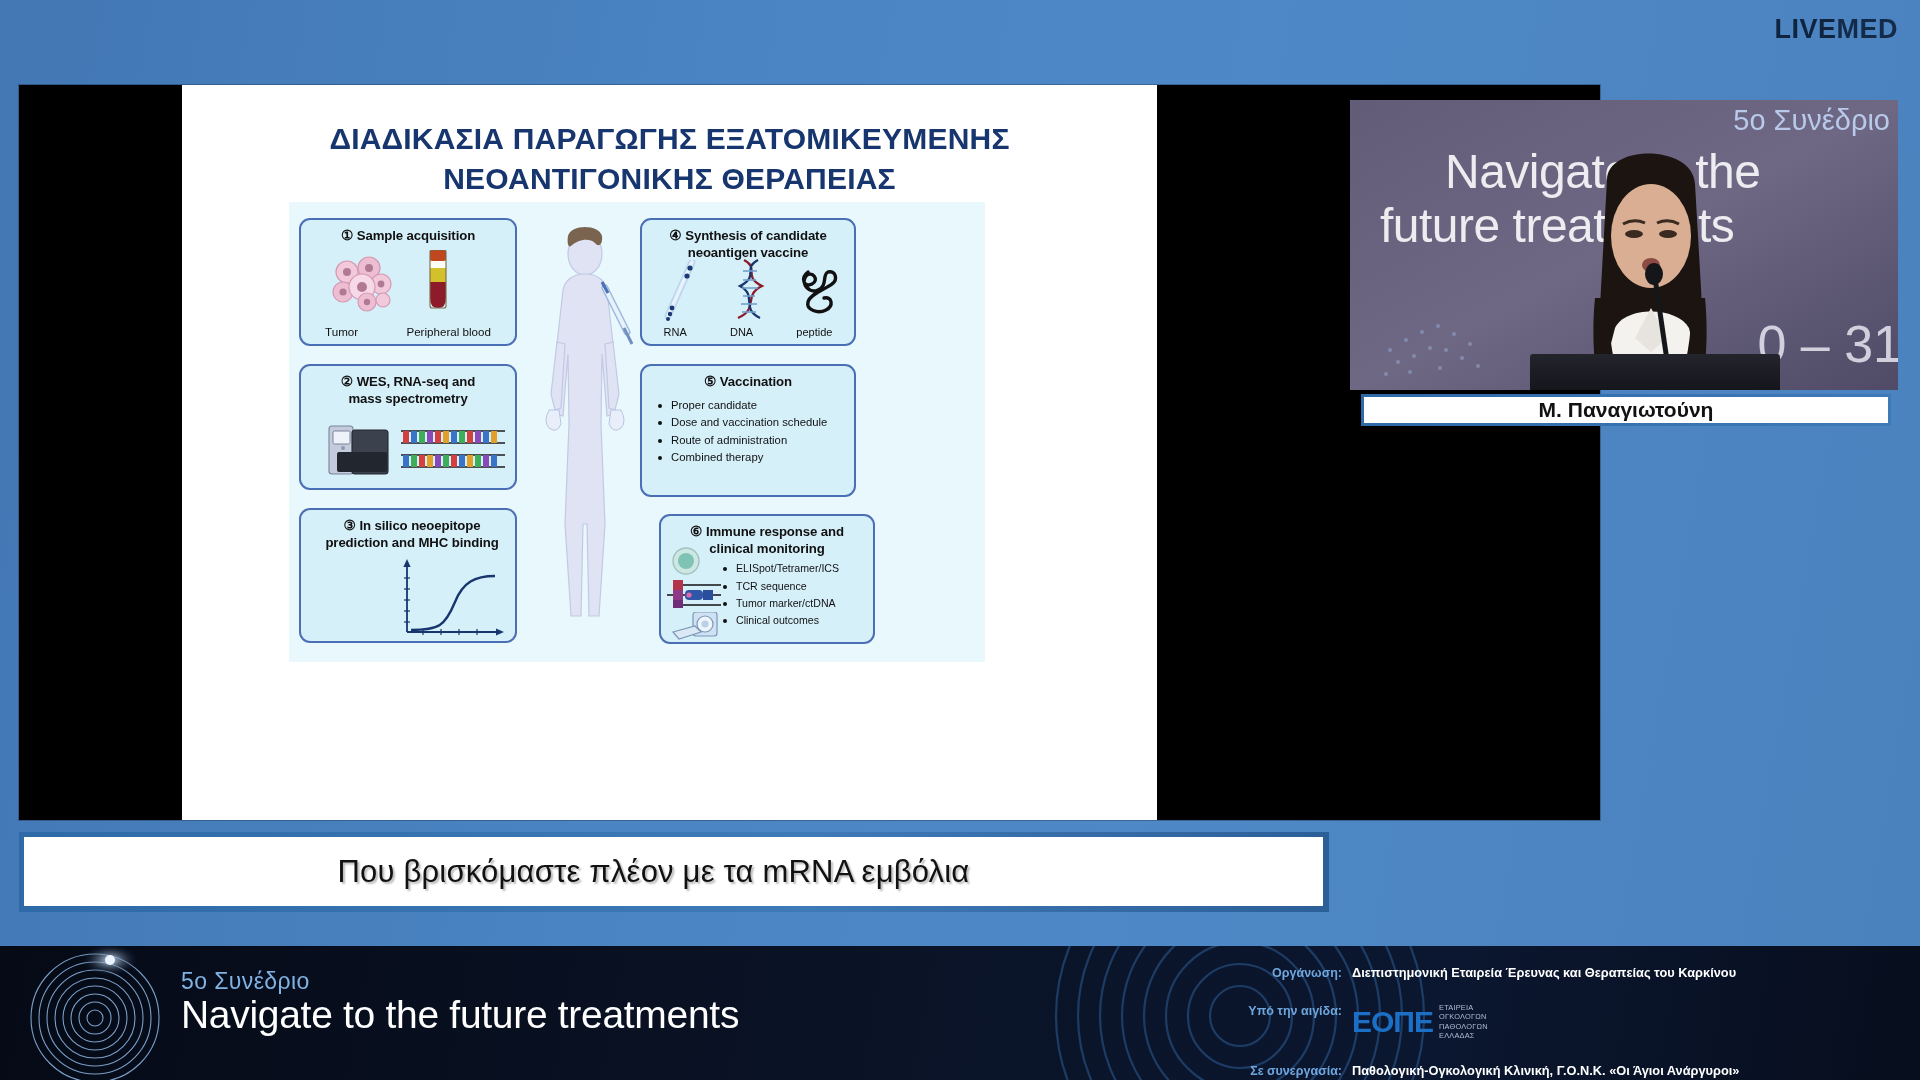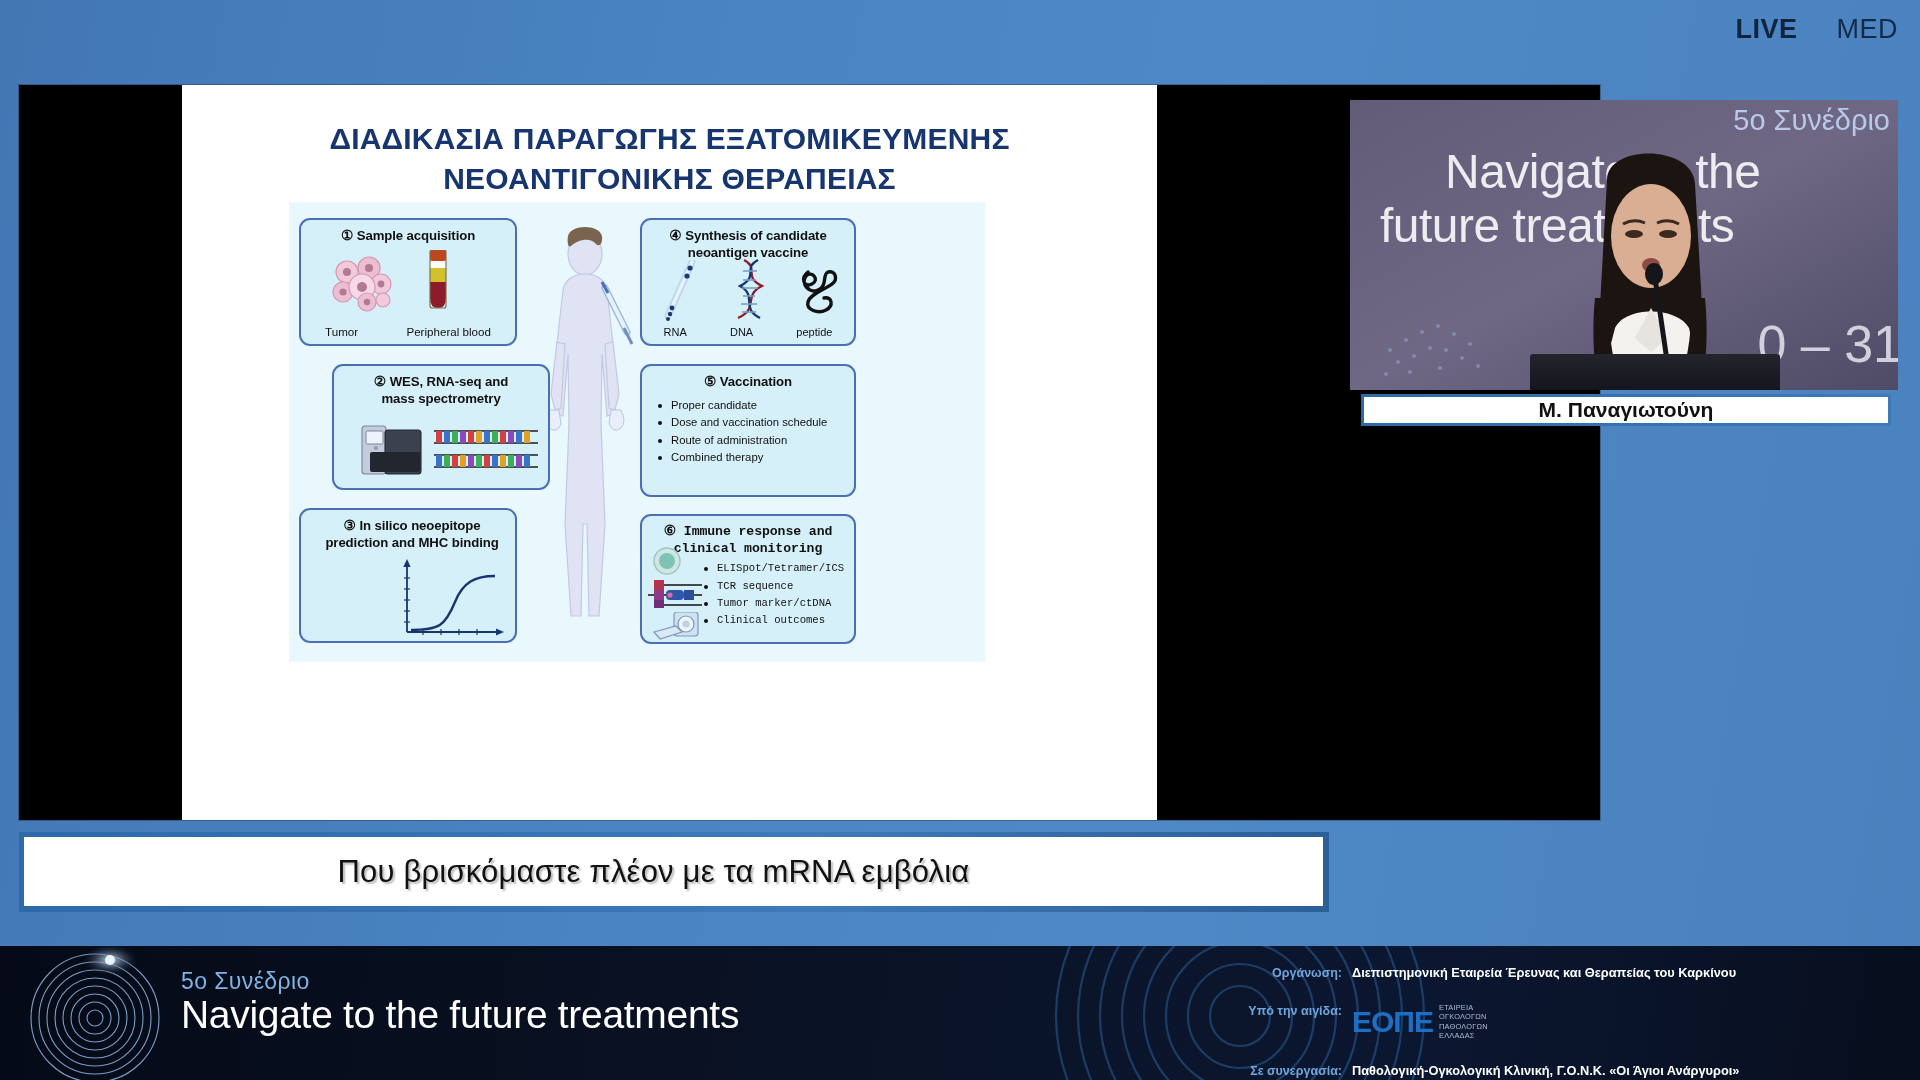--- a/index.html
+++ b/index.html
@@ -11,21 +11,21 @@
   }
 
   
   #topbar { position:absolute; left:0; top:0; width:1920px; height:62px; }
   #livemed {
     position:absolute; right:22px; top:16px;
     font-size:27px; letter-spacing:.5px; line-height:1;
     white-space:nowrap;
   }
   #livemed .b { font-weight:bold; color:#10243f; }
-  #livemed .l { font-weight:normal; color:#132b49;margin-left:39px; }
+  #livemed .l { font-weight:bold; color:#132b49; }
 
   
   #stage {
     position:absolute; left:19px; top:85px; width:1581px; height:735px;
     background:#000;
     box-shadow:0 0 0 1px rgba(0,0,0,.25);
   }
   #slide {
     position:absolute; left:163px; top:0; width:975px; height:735px;
     background:#fff; overflow:hidden;
@@ -52,26 +52,26 @@
   }
   .panel-title {
     text-align:center; font-weight:bold; color:#111;
     font-size:13.2px; line-height:1.2; padding-top:8px;
     letter-spacing:-.1px;
   }
   .panel-title .num { font-size:13.8px; }
 
   
   #p1 { left:10px;  top:16px;  width:218px; height:128px; }
-  #p2 { left:10px;  top:162px; width:218px; height:126px;margin-left:33px; }
+  #p2 { left:10px;  top:162px; width:218px; height:126px; }
   #p3 { left:10px;  top:306px; width:218px; height:135px;padding-left:8px; }
   
   #p4 { left:351px; top:16px;  width:216px; height:128px; }
   #p5 { left:351px; top:162px; width:216px; height:133px; }
-  #p6 { left:351px; top:312px; width:216px; height:130px;font-family:Liberation Mono, monospace; }
+  #p6 { left:370px; top:312px; width:216px; height:130px; }
 
   .bullets { list-style:none; margin:6px 0 0 16px; }
   .bullets li {
     font-size:11.3px; color:#111; line-height:1.55;
     position:relative; padding-left:13px; white-space:nowrap;
   }
   .bullets li:before {
     content:""; position:absolute; left:0; top:7px;
     width:4px; height:4px; border-radius:50%; background:#111;
   }

